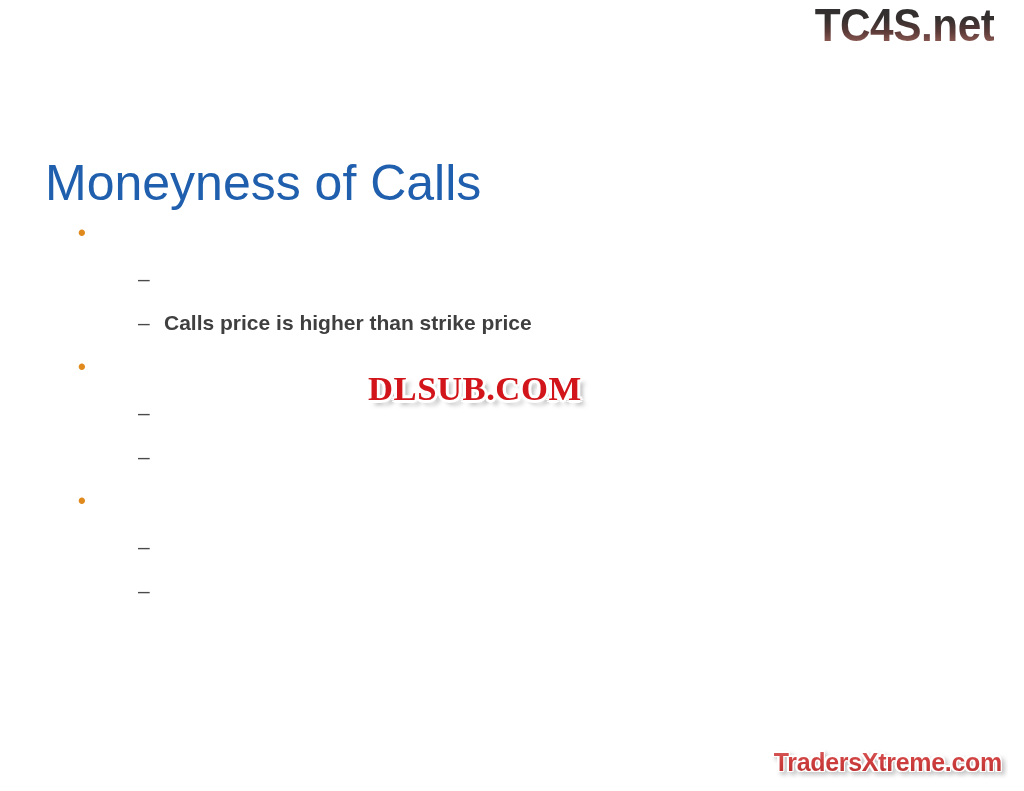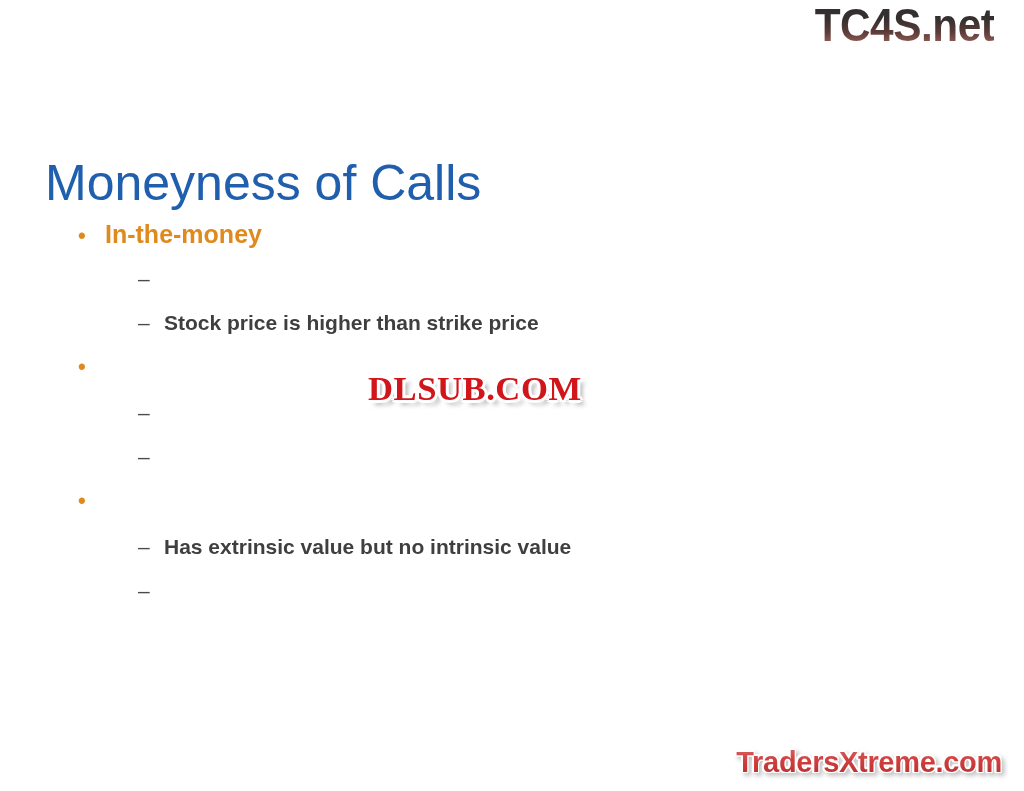--- a/index.html
+++ b/index.html
@@ -134,21 +134,21 @@
     white-space: nowrap;
   }
 
   
   .txtreme {
     position: absolute;
     right: 6px;
     bottom: 12px;
     font-family: "Liberation Sans", sans-serif;
     font-weight: bold;
-    font-size: 29px;
+    font-size: 25px;
     line-height: 34px;
     letter-spacing: -0.3px;
     color: #cf4b4b;
     background: linear-gradient(180deg, #d96a6a 0%, #cf3f3f 45%, #b42c2c 100%);
     -webkit-background-clip: text;
     background-clip: text;
     -webkit-text-fill-color: transparent;
     color: transparent;
     filter:
       drop-shadow(1.5px 0 0 #ffffff)
@@ -168,29 +168,28 @@
   <div class="tc4s-logo">TC4S.net</div>
 
   <h1 class="slide-title">Moneyness of Calls</h1>
 
   <div class="body-list">
 
     <div class="group">
       <div class="lvl1-row">
         <div class="lvl1">
           <span class="dot">•</span>
-          <span class="txt">In-the-money</span>
         </div>
       </div>
       <div class="lvl2">
         <span class="dash">–</span>
       </div>
       <div class="lvl2">
         <span class="dash">–</span>
-        <span class="txt">Stock price is higher than strike price</span>
+        <span class="txt">Calls price is higher than strike price</span>
       </div>
     </div>
 
     <div class="group">
       <div class="lvl1-row">
         <div class="lvl1">
           <span class="dot">•</span>
         </div>
       </div>
       <div class="lvl2">
@@ -202,21 +201,20 @@
     </div>
 
     <div class="group">
       <div class="lvl1-row">
         <div class="lvl1">
           <span class="dot">•</span>
         </div>
       </div>
       <div class="lvl2">
         <span class="dash">–</span>
-        <span class="txt">Has extrinsic value but no intrinsic value</span>
       </div>
       <div class="lvl2">
         <span class="dash">–</span>
       </div>
     </div>
 
   </div>
 
   <div class="dlsub">DLSUB.COM</div>
 

